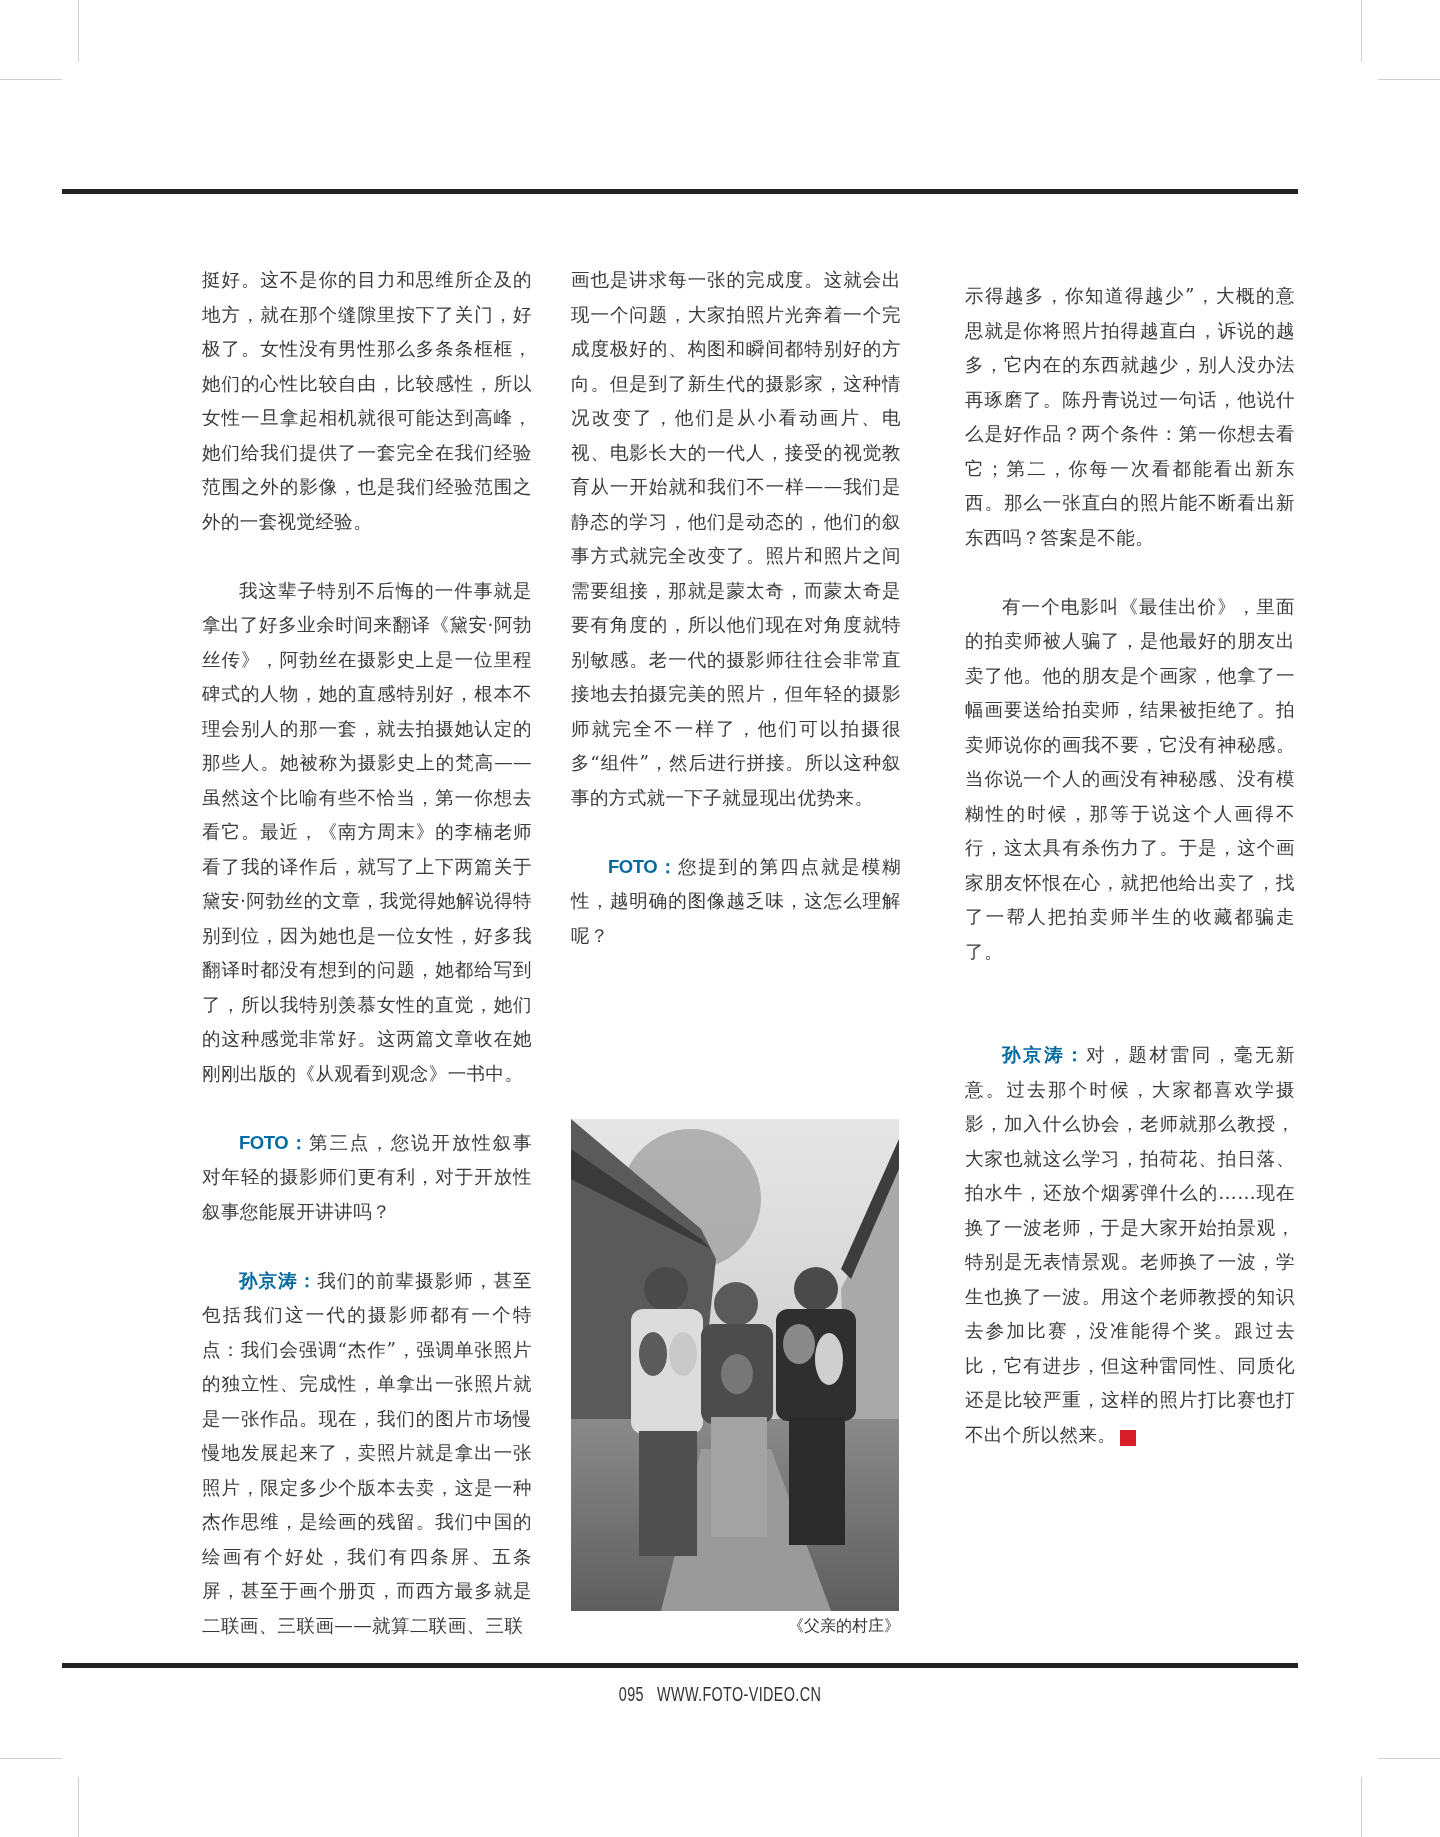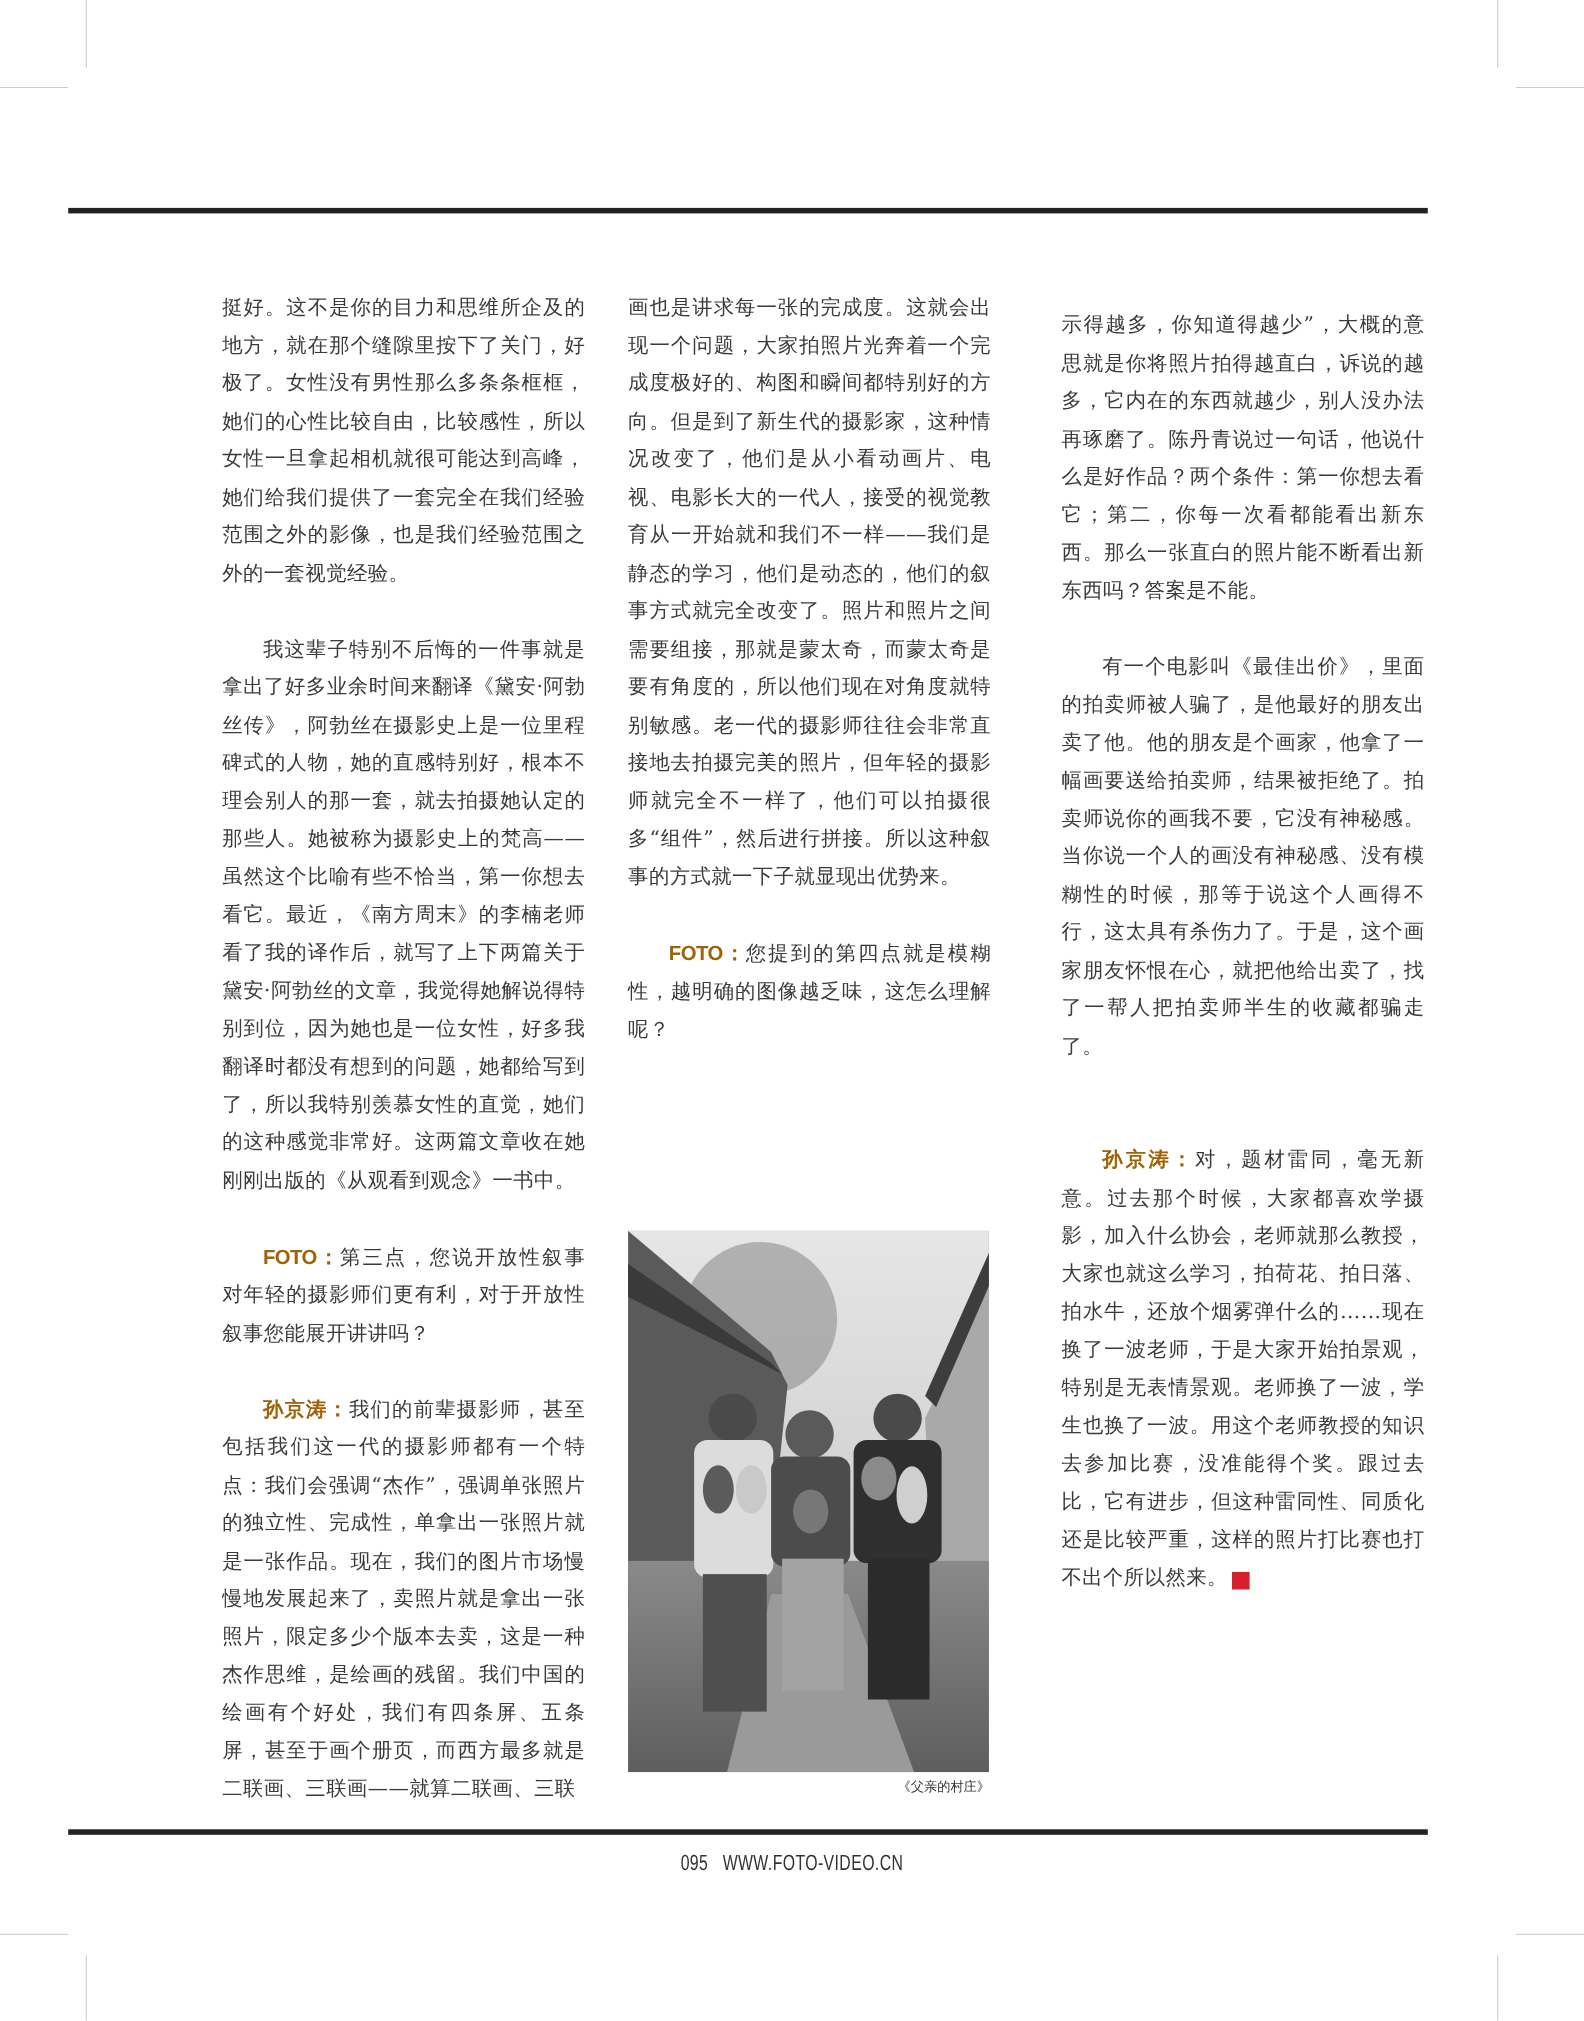--- a/index.html
+++ b/index.html
@@ -4,24 +4,24 @@
 <style>
   html, body { margin:0; padding:0; background:#ffffff; }
   body { width:1440px; height:1837px; position:relative; overflow:hidden;
          font-family:"DejaVu Serif", "Liberation Serif", serif; color:#3a3a3a; }
   .crop { position:absolute; background:#cfcfcf; }
   .rule { position:absolute; left:62px; width:1236px; height:5px; background:#222; }
   .col { position:absolute; width:330px; font-size:18.5px; line-height:34.5px; letter-spacing:0.4px; text-align:justify; }
   .col p { margin:0; }
   .col p.para { text-indent:2em; }
   .col .gap { height:34.5px; }
-  .lead { font-weight:bold; color:#a16207; font-family:"DejaVu Sans", "Liberation Sans", sans-serif; }
+  .lead { font-weight:bold; color:#0369a1; font-family:"DejaVu Sans", "Liberation Sans", sans-serif; }
   .lead-foto { font-family:"Liberation Sans", "DejaVu Sans", sans-serif; font-weight:bold; letter-spacing:-0.5px; }
   .photo { position:absolute; left:571px; top:1119px; width:328px; height:492px; overflow:hidden; background:#777; }
-  .caption { position:absolute; left:760px; top:1616px; width:140px; text-align:right; font-size:12px; color:#333;
+  .caption { position:absolute; left:760px; top:1616px; width:140px; text-align:right; font-size:16px; color:#333;
              font-family:"DejaVu Sans", "Liberation Sans", sans-serif; }
   .footer { position:absolute; top:1683px; left:0; width:1440px; text-align:center; font-size:20px; color:#333;
             font-family:"Liberation Sans Narrow", "Liberation Sans", sans-serif; letter-spacing:0.5px; transform:scaleX(0.72); }
   .endmark { display:inline-block; width:16px; height:16px; background:#d81e2b; color:#fff; font-size:13px; line-height:16px;
              text-align:center; font-weight:bold; font-family:"Liberation Sans", sans-serif; vertical-align:-1px; margin-left:4px; }
 </style>
 </head>
 <body>
 
 <div class="crop" style="left:78px;top:0;width:1px;height:62px;"></div>

